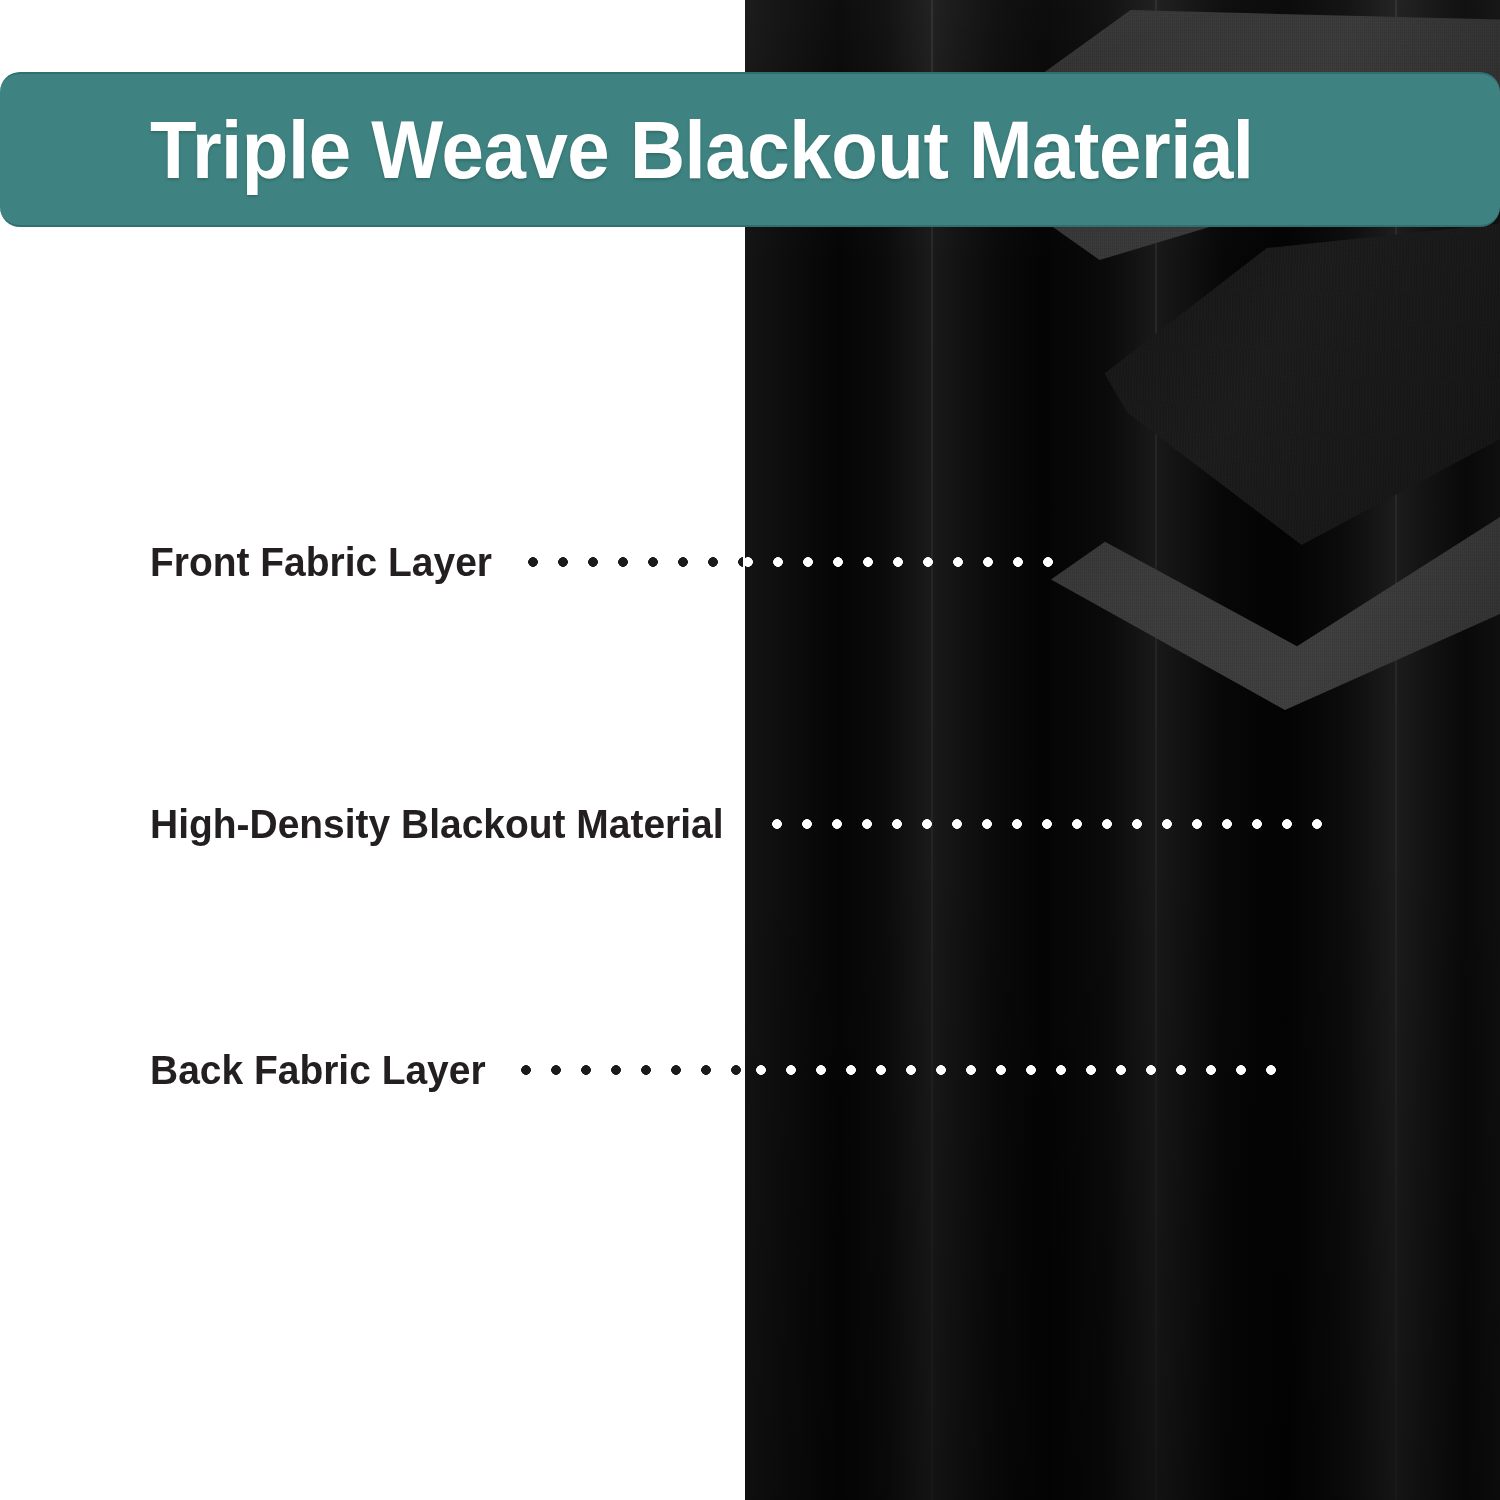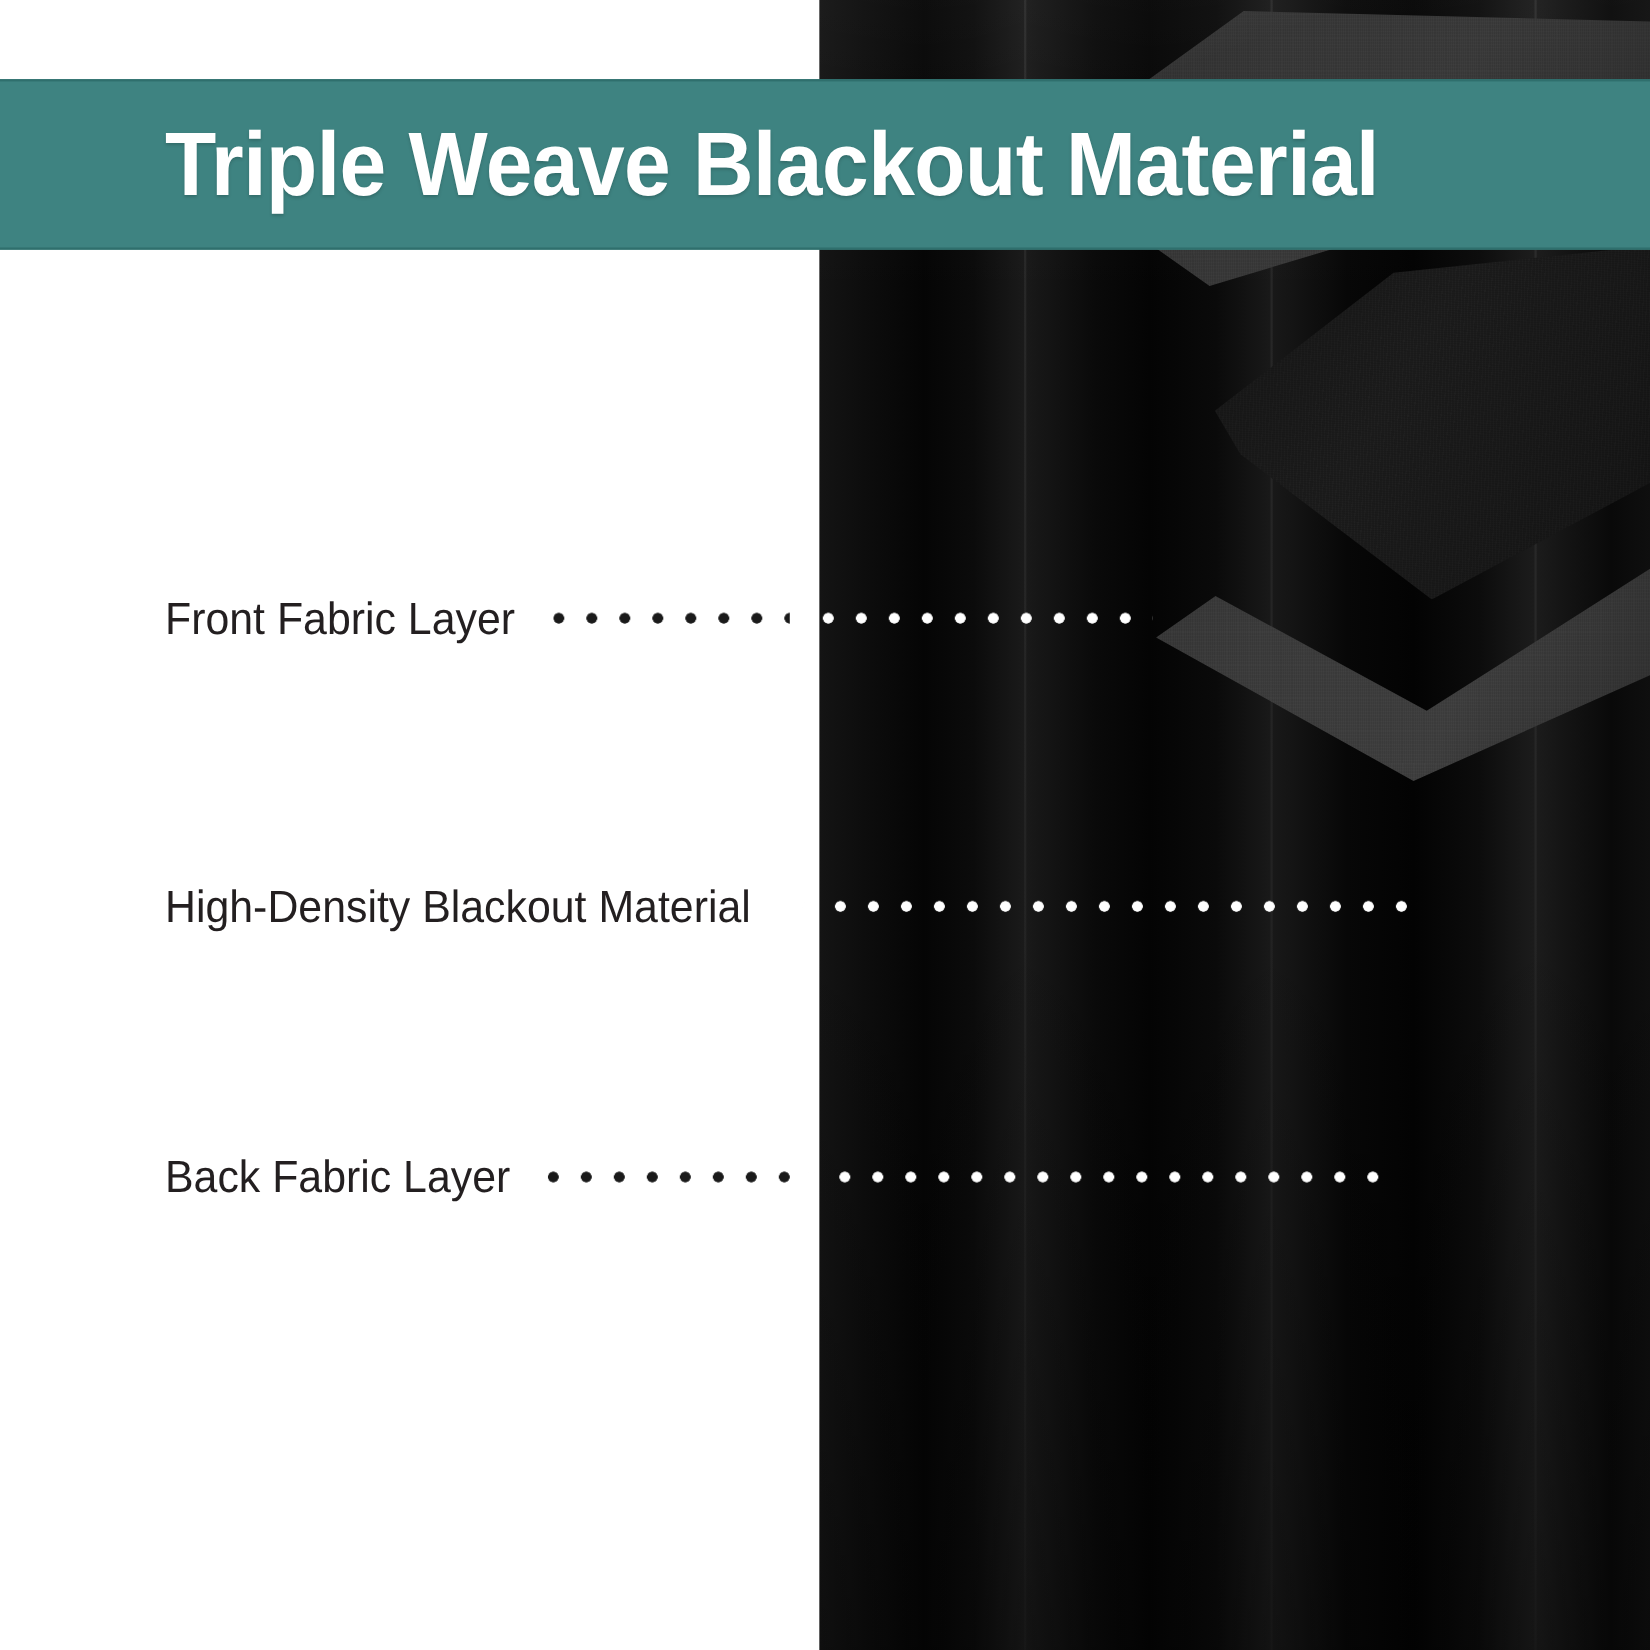--- a/index.html
+++ b/index.html
@@ -85,36 +85,37 @@
     background:linear-gradient(160deg, rgba(255,255,255,0.07) 0%, rgba(255,255,255,0) 25%);
   }
 
   
   #banner{
     position:absolute;left:0;top:72px;width:1500px;height:155px;
     background:#3e8381;
     display:flex;align-items:center;
     border-top:2px solid #2f6f6d;border-bottom:2px solid #2f6f6d;
     box-sizing:border-box;
+    border-radius:20px;
   }
   #banner-title{
     margin-left:150px;
     color:#ffffff;
     font-size:82px;
     font-weight:bold;
     letter-spacing:-0.5px;
     white-space:nowrap;
     transform:scaleX(0.93);
     transform-origin:left center;
     text-shadow:0 2px 3px rgba(0,0,0,0.18);
     font-family:"Liberation Sans", sans-serif;
   }
 
   
-  .row{position:absolute;left:150px;display:flex;align-items:center;height:48px;}
+  .row{position:absolute;left:150px;display:flex;align-items:center;height:48px;font-weight:bold;}
   .row .lbl{
     color:#231f20;font-size:41px;white-space:nowrap;
     transform:scaleX(0.95);transform-origin:left center;
     font-family:"Liberation Sans", sans-serif;
   }
   .leader{position:relative;height:12px;margin-left:18px;}
   .leader .seg{position:absolute;top:0;height:12px;}
   .dots-dark{
     background-image:radial-gradient(circle at 5px 6px, #1a1a1a 0 4.6px, rgba(0,0,0,0) 5.1px);
     background-size:30px 12px;background-repeat:repeat-x;

